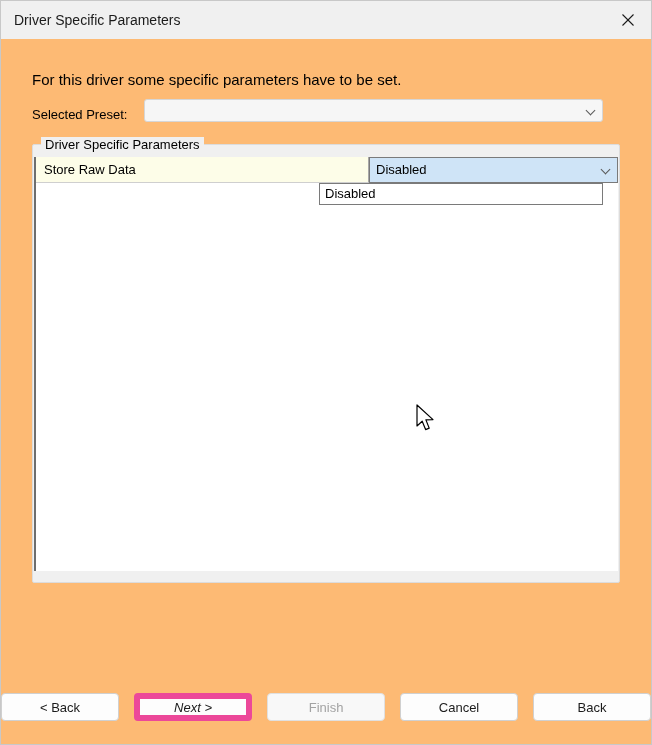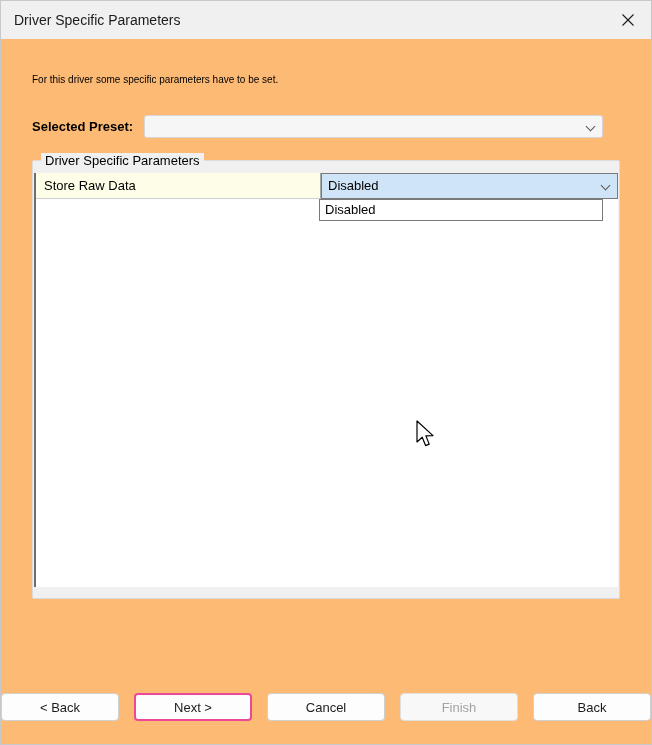--- a/index.html
+++ b/index.html
@@ -54,30 +54,29 @@
   
   .content {
     flex: 1;
     position: relative;
     padding: 0 31px;
     box-sizing: border-box;
   }
   .intro {
     margin-top: 32px;
     line-height: 18.5px;
-    font-size: 10px;
+    font-size: 15px;
     color: #000;
   }
   .intro div { white-space: nowrap; }
 
   .preset-row {
-    margin-top: 25px;
-    display: flex;
-    align-items: center;
-    font-weight: bold;
+    margin-top: 9px;
+    display: flex;
+    align-items: flex-end;
   }
   .preset-label {
     font-size: 13px;
     width: 112px;
   }
   .preset-combo {
     width: 459px;
     height: 23px;
     background: #f6f6f6;
     border: 1px solid #d6d6d6;
@@ -139,21 +138,21 @@
     bottom: 11px;
     background: #ffffff;
     border-left: 2px solid #6e6e6e;
     box-sizing: border-box;
   }
   .grid-row {
     display: flex;
     height: 26px;
   }
   .cell-name {
-    width: 285px;
+    width: 333px;
     background: #fdfde8;
     border-right: 1px solid #a8a8a8;
     border-bottom: 1px solid #cfcfcf;
     box-sizing: border-box;
     display: flex;
     align-items: center;
     padding-left: 8px;
     font-size: 13px;
   }
   .cell-value {
@@ -228,22 +227,23 @@
     border-radius: 4px;
     font-family: "Liberation Sans", sans-serif;
     font-size: 13px;
     color: #1b1b1b;
     display: flex;
     align-items: center;
     justify-content: center;
     box-sizing: border-box;
   }
   .btn.default {
-    border: 2px solid #ec4899;
+    border: 6px solid #ec4899;
     background: #fdfdfd;
+    font-style: italic;
   }
   .btn.disabled {
     color: #a3a3a3;
     background: #f8f8f8;
     border-color: #e0e0e0;
   }
 </style>
 </head>
 <body>
 
@@ -296,18 +296,18 @@
           <path d="M1,1 L1,22 L6.2,17.2 L9.6,25.6 L13.2,24.1 L9.9,15.9 L17,15.6 Z" fill="#ffffff" stroke="#000000" stroke-width="1.2" stroke-linejoin="round"></path>
         </svg>
       </div>
     </div>
 
   </div>
 
   <div class="buttonbar">
     <div class="btn">&lt; Back</div>
     <div class="btn default">Next &gt;</div>
+    <div class="btn disabled">Finish</div>
     <div class="btn">Cancel</div>
-    <div class="btn disabled">Finish</div>
     <div class="btn">Back</div>
   </div>
 
 </div>
 
 </body></html>

